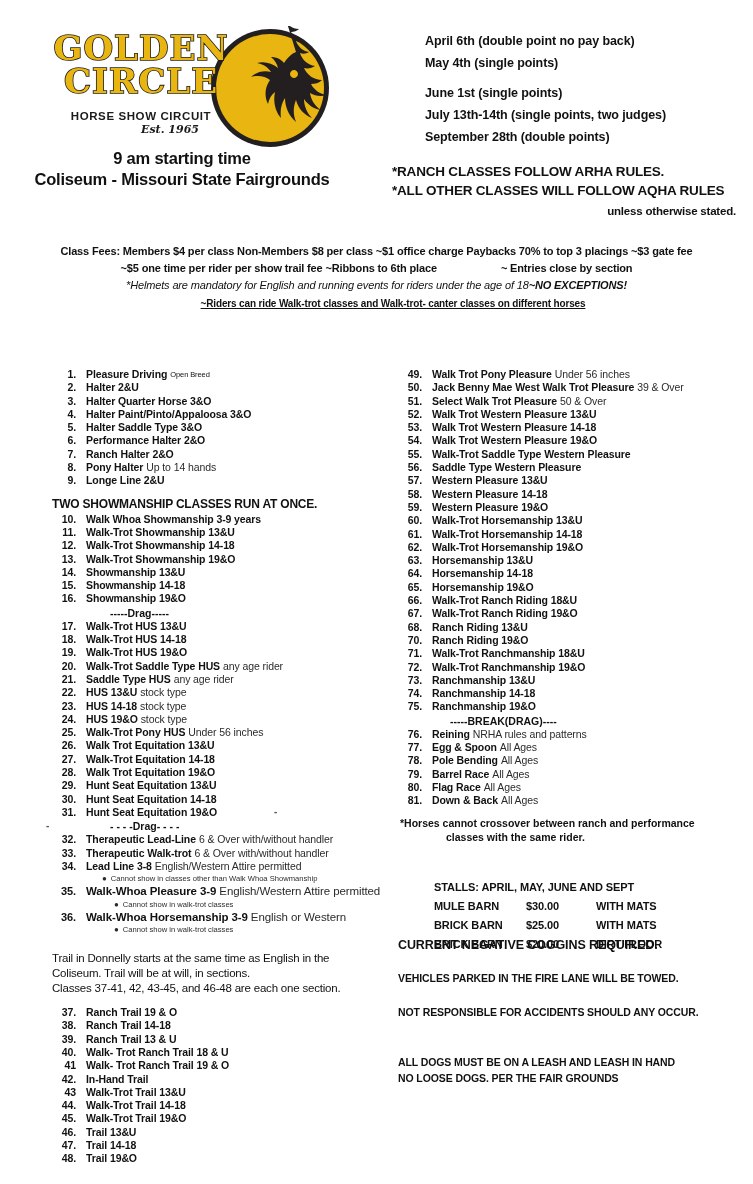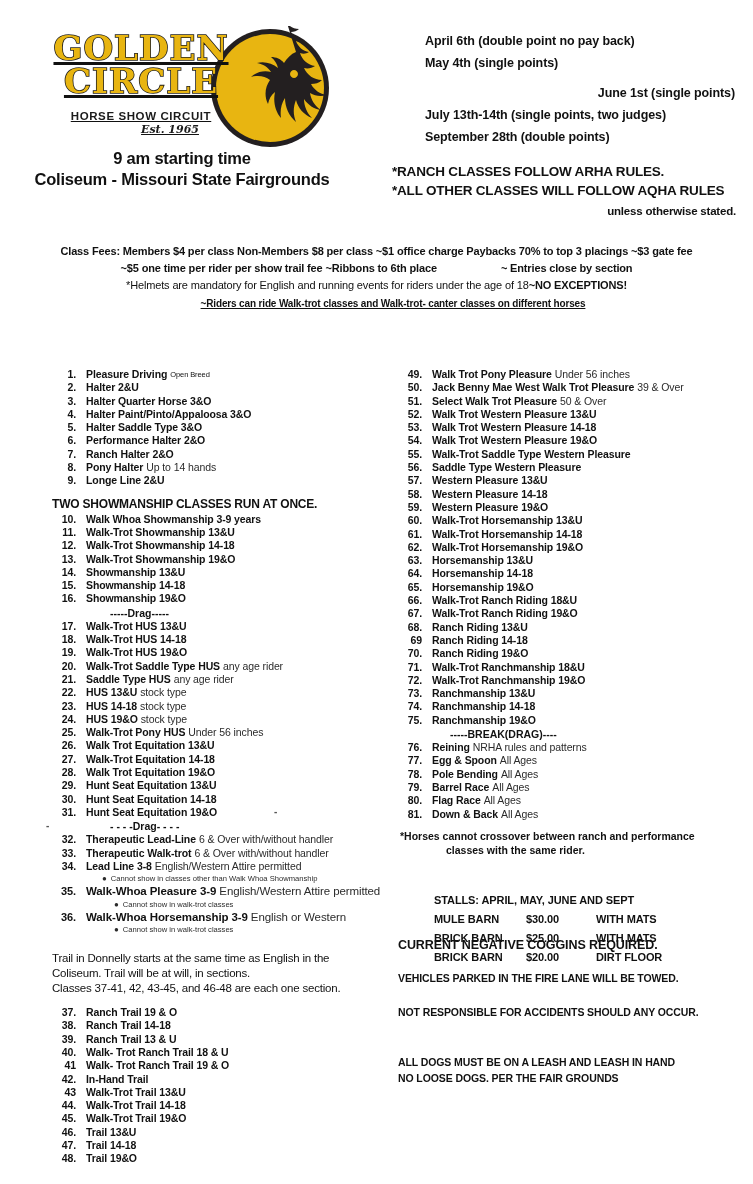--- a/index.html
+++ b/index.html
@@ -37,21 +37,20 @@
     left: 178px;
     top: 4px;
     width: 124px;
     height: 124px;
   }
   .logo-wordmark {
     position: absolute;
     left: 6px;
     top: 10px;
     width: 210px;
-    text-decoration: underline;
   }
   .wm-line {
     font-family: "DejaVu Serif", serif;
     font-weight: bold;
     font-size: 34px;
     line-height: 33px;
     letter-spacing: 1px;
     color: #E8B511;
     -webkit-text-stroke: 1.6px #1b1b1b;
     paint-order: stroke fill;
@@ -94,21 +93,21 @@
   .dates {
     position: absolute;
     left: 425px;
     top: 30px;
     width: 310px;
     font-size: 12.5px;
     font-weight: bold;
     line-height: 22px;
     letter-spacing: -0.1px;
   }
-  .dates .gap { margin-top: 8px; text-align: right; }
+  .dates .gap { margin-top: 8px; }
 
   .rules-note {
     position: absolute;
     left: 392px;
     top: 162px;
     width: 350px;
     font-size: 13.5px;
     font-weight: bold;
     line-height: 19px;
     letter-spacing: -0.2px;
@@ -133,20 +132,21 @@
     letter-spacing: -0.15px;
   }
   .fees .row2 {
     display: flex;
     justify-content: center;
     gap: 64px;
   }
   .fees .row3 {
     display: flex;
     justify-content: center;
+    font-style: italic;
   }
   .fees .underline-row {
     text-decoration: underline;
     font-size: 10px;
     margin-top: 1px;
     padding-left: 33px;
   }
   .fees .row5 {
     display: flex;
     justify-content: space-between;
@@ -663,24 +663,20 @@
           <span class="num">66.</span>
           <span class="nm">Walk-Trot Ranch Riding 18&amp;U</span>
         </div>
       <div class="cls">
           <span class="num">67.</span>
           <span class="nm">Walk-Trot Ranch Riding 19&amp;O</span>
         </div>
       <div class="cls">
           <span class="num">68.</span>
           <span class="nm">Ranch Riding 13&amp;U</span>
-        </div>
-      <div class="cls">
-          <span class="num">69</span>
-          <span class="nm">Ranch Riding 14-18</span>
         </div>
       <div class="cls">
           <span class="num">70.</span>
           <span class="nm">Ranch Riding 19&amp;O</span>
         </div>
       <div class="cls">
           <span class="num">71.</span>
           <span class="nm">Walk-Trot Ranchmanship 18&amp;U</span>
         </div>
       <div class="cls">

